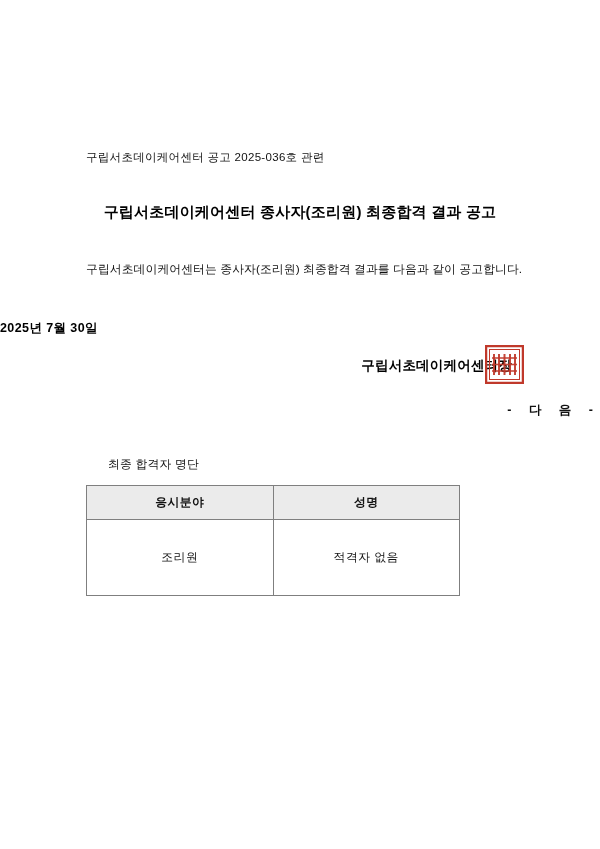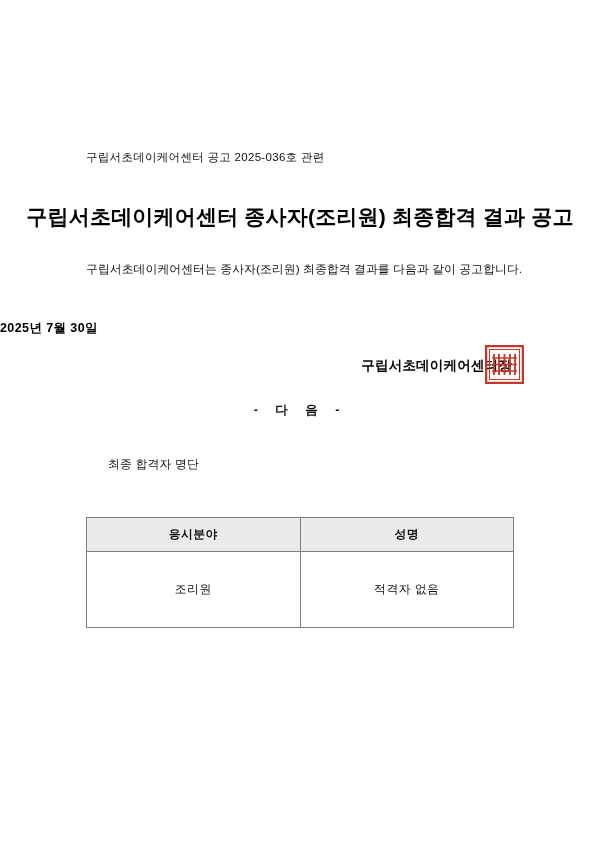--- a/index.html
+++ b/index.html
@@ -35,21 +35,21 @@
     color: #111;
     white-space: nowrap;
   }
 
   .doc-title {
     position: absolute;
     left: 0;
     right: 0;
     top: 203px;
     text-align: center;
-    font-size: 21px;
+    font-size: 15px;
     font-weight: bold;
     letter-spacing: 0.2px;
     color: #000;
   }
 
   .doc-intro {
     position: absolute;
     left: 86px;
     top: 262px;
     font-size: 11.8px;
@@ -85,45 +85,44 @@
     top: 345px;
     width: 39px;
     height: 39px;
   }
 
   .doc-divider {
     position: absolute;
     left: 0;
     right: 0;
     top: 402px;
-    text-align: center;
+    text-align: right;
     font-size: 12.5px;
     font-weight: bold;
     letter-spacing: 7px;
     color: #111;
   }
 
   .list-caption {
     position: absolute;
     left: 86px;
     top: 457px;
     font-size: 11.8px;
     letter-spacing: 0.2px;
     color: #111;
     margin-left: 22px;
   }
 
   table.result-table {
     position: absolute;
     left: 86px;
     top: 485px;
-    width: 428px;
+    width: 374px;
     border-collapse: collapse;
     table-layout: fixed;
-    margin-top: 32px;
   }
   table.result-table th,
   table.result-table td {
     border: 1px solid #7f7f7f;
     text-align: center;
     font-size: 11.8px;
     color: #111;
   }
   table.result-table th {
     background: #ebebeb;

